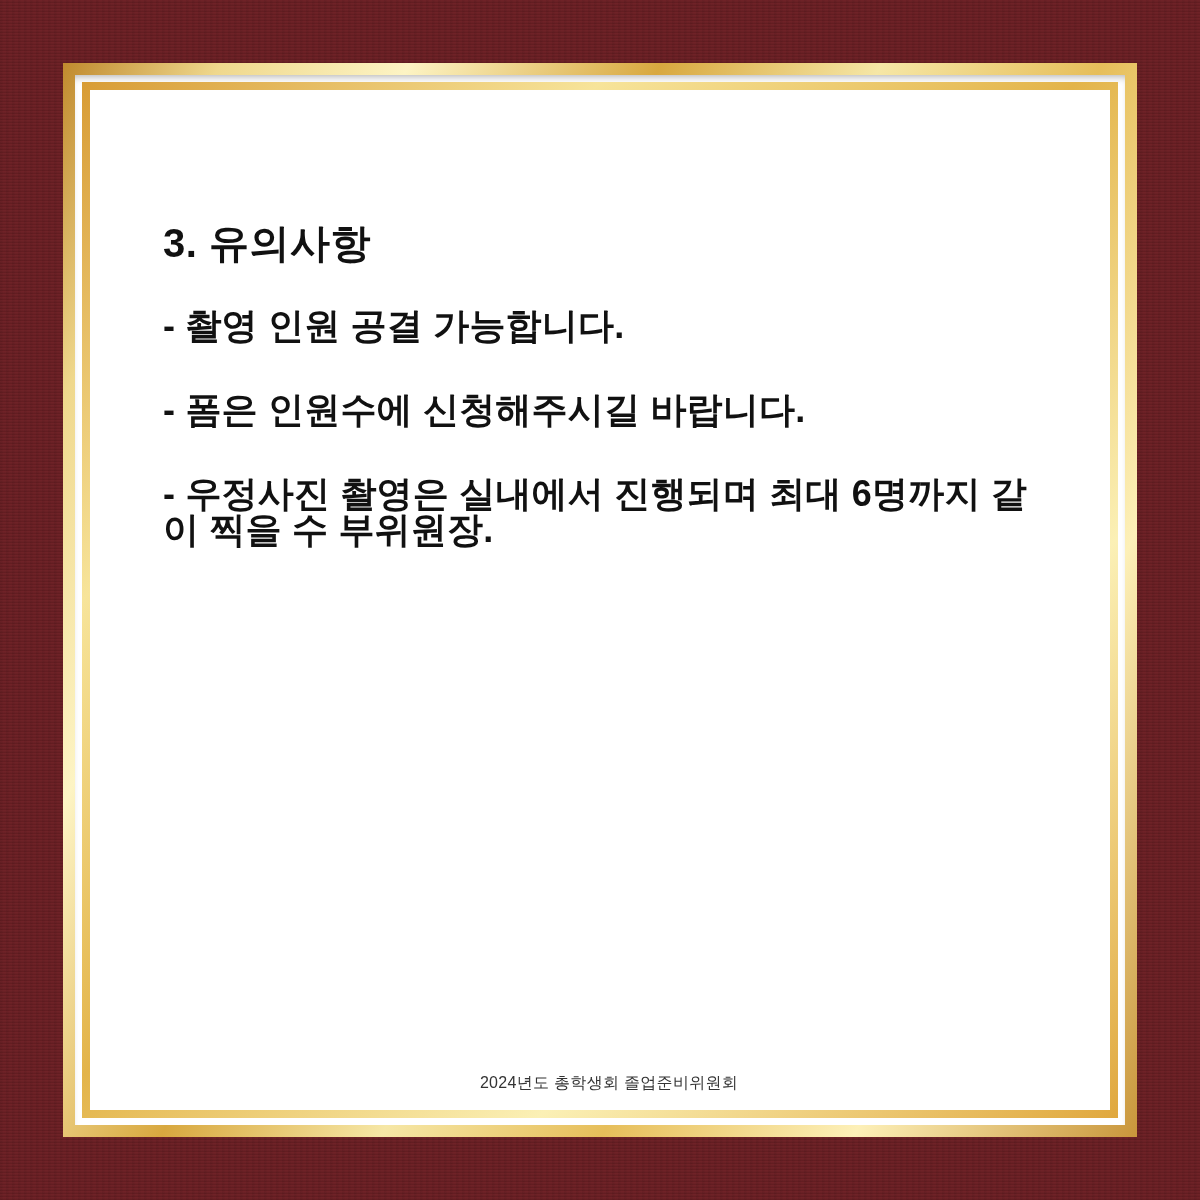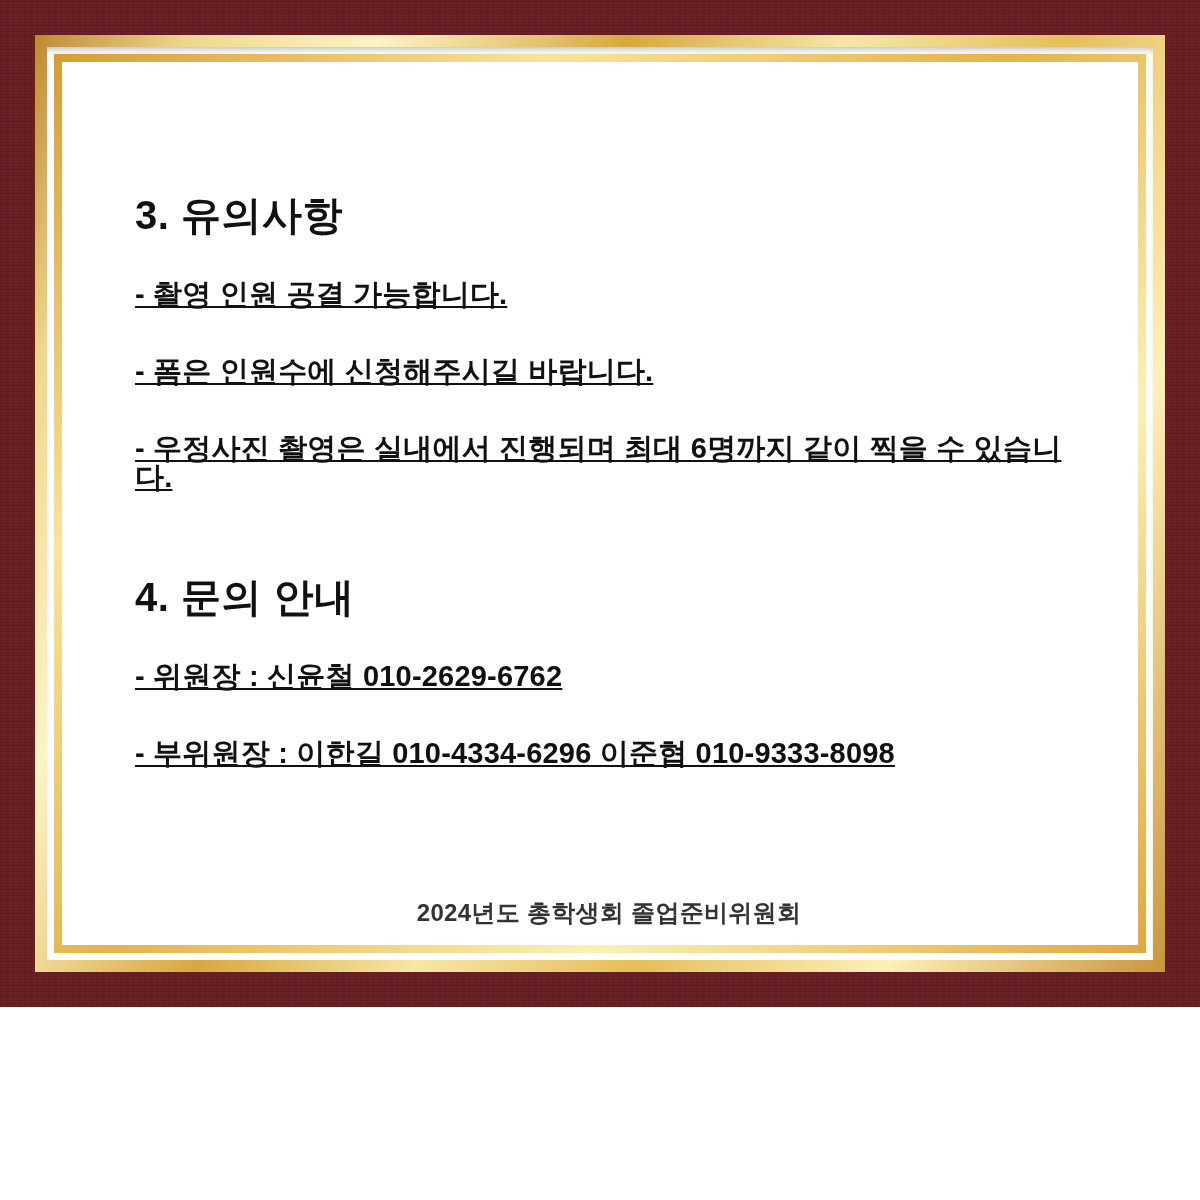--- a/index.html
+++ b/index.html
@@ -8,23 +8,23 @@
   }
   body {
     width: 1200px;
     height: 1200px;
     font-family: "Liberation Sans", sans-serif;
     overflow: hidden;
   }
   .poster {
     position: relative;
     width: 1200px;
-    height: 1007px;
+    height: 1200px;
     box-sizing: border-box;
-    padding: 35px;
+    padding: 63px;
     background-color: #6e2025;
     background-image:
       repeating-linear-gradient(0deg, rgba(0,0,0,0.10) 0px, rgba(0,0,0,0.10) 1px, rgba(255,255,255,0.02) 2px, transparent 3px),
       repeating-linear-gradient(90deg, rgba(0,0,0,0.05) 0px, rgba(0,0,0,0.05) 2px, transparent 3px, transparent 6px);
   }
   .frame-outer {
     width: 100%;
     height: 100%;
     box-sizing: border-box;
     padding: 12px;
@@ -74,65 +74,59 @@
   .section-heading {
     margin: 0 0 45px 0;
     font-size: 40px;
     line-height: 1.0;
     font-weight: 800;
     letter-spacing: 0.5px;
     color: #111111;
   }
   .item {
     margin: 0 0 48px 0;
-    font-size: 29px;
+    font-size: 36px;
     line-height: 1.0;
     font-weight: 700;
     letter-spacing: 0.2px;
     color: #111111;
-    text-decoration: underline;
   }
   .section-contact {
     margin-top: 85px;
   }
   .footer-line {
     position: absolute;
     left: 18px;
     right: 0;
     bottom: 16px;
     text-align: center;
-    font-size: 24px;
-    font-weight: 700;
+    font-size: 16px;
+    font-weight: 400;
     letter-spacing: 0.3px;
     color: #333333;
   }
 </style>
 </head>
 <body>
 
 <div class="poster">
   <div class="frame-outer">
     <div class="frame-gap">
       <div class="frame-inner">
         <div class="card">
 
           <div class="content">
 
             <section class="section-notes">
               <h2 class="section-heading">3. 유의사항</h2>
               <p class="item">- 촬영 인원 공결 가능합니다.</p>
               <p class="item">- 폼은 인원수에 신청해주시길 바랍니다.</p>
-              <p class="item">- 우정사진 촬영은 실내에서 진행되며 최대 6명까지 같이 찍을 수 있습니다.</p>
+              <p class="item">- 우정사진 촬영은 실내에서 진행되며 최대 6명까지 같이 찍을 수 부위원장.</p>
             </section>
 
-            <section class="section-contact">
-              <h2 class="section-heading">4. 문의 안내</h2>
-              <p class="item">- 위원장 : 신윤철 010-2629-6762</p>
-              <p class="item">- 부위원장 : 이한길 010-4334-6296 이준협 010-9333-8098</p>
-            </section>
 
           </div>
 
           <div class="footer-line">2024년도 총학생회 졸업준비위원회</div>
 
         </div>
       </div>
     </div>
   </div>
 </div>

